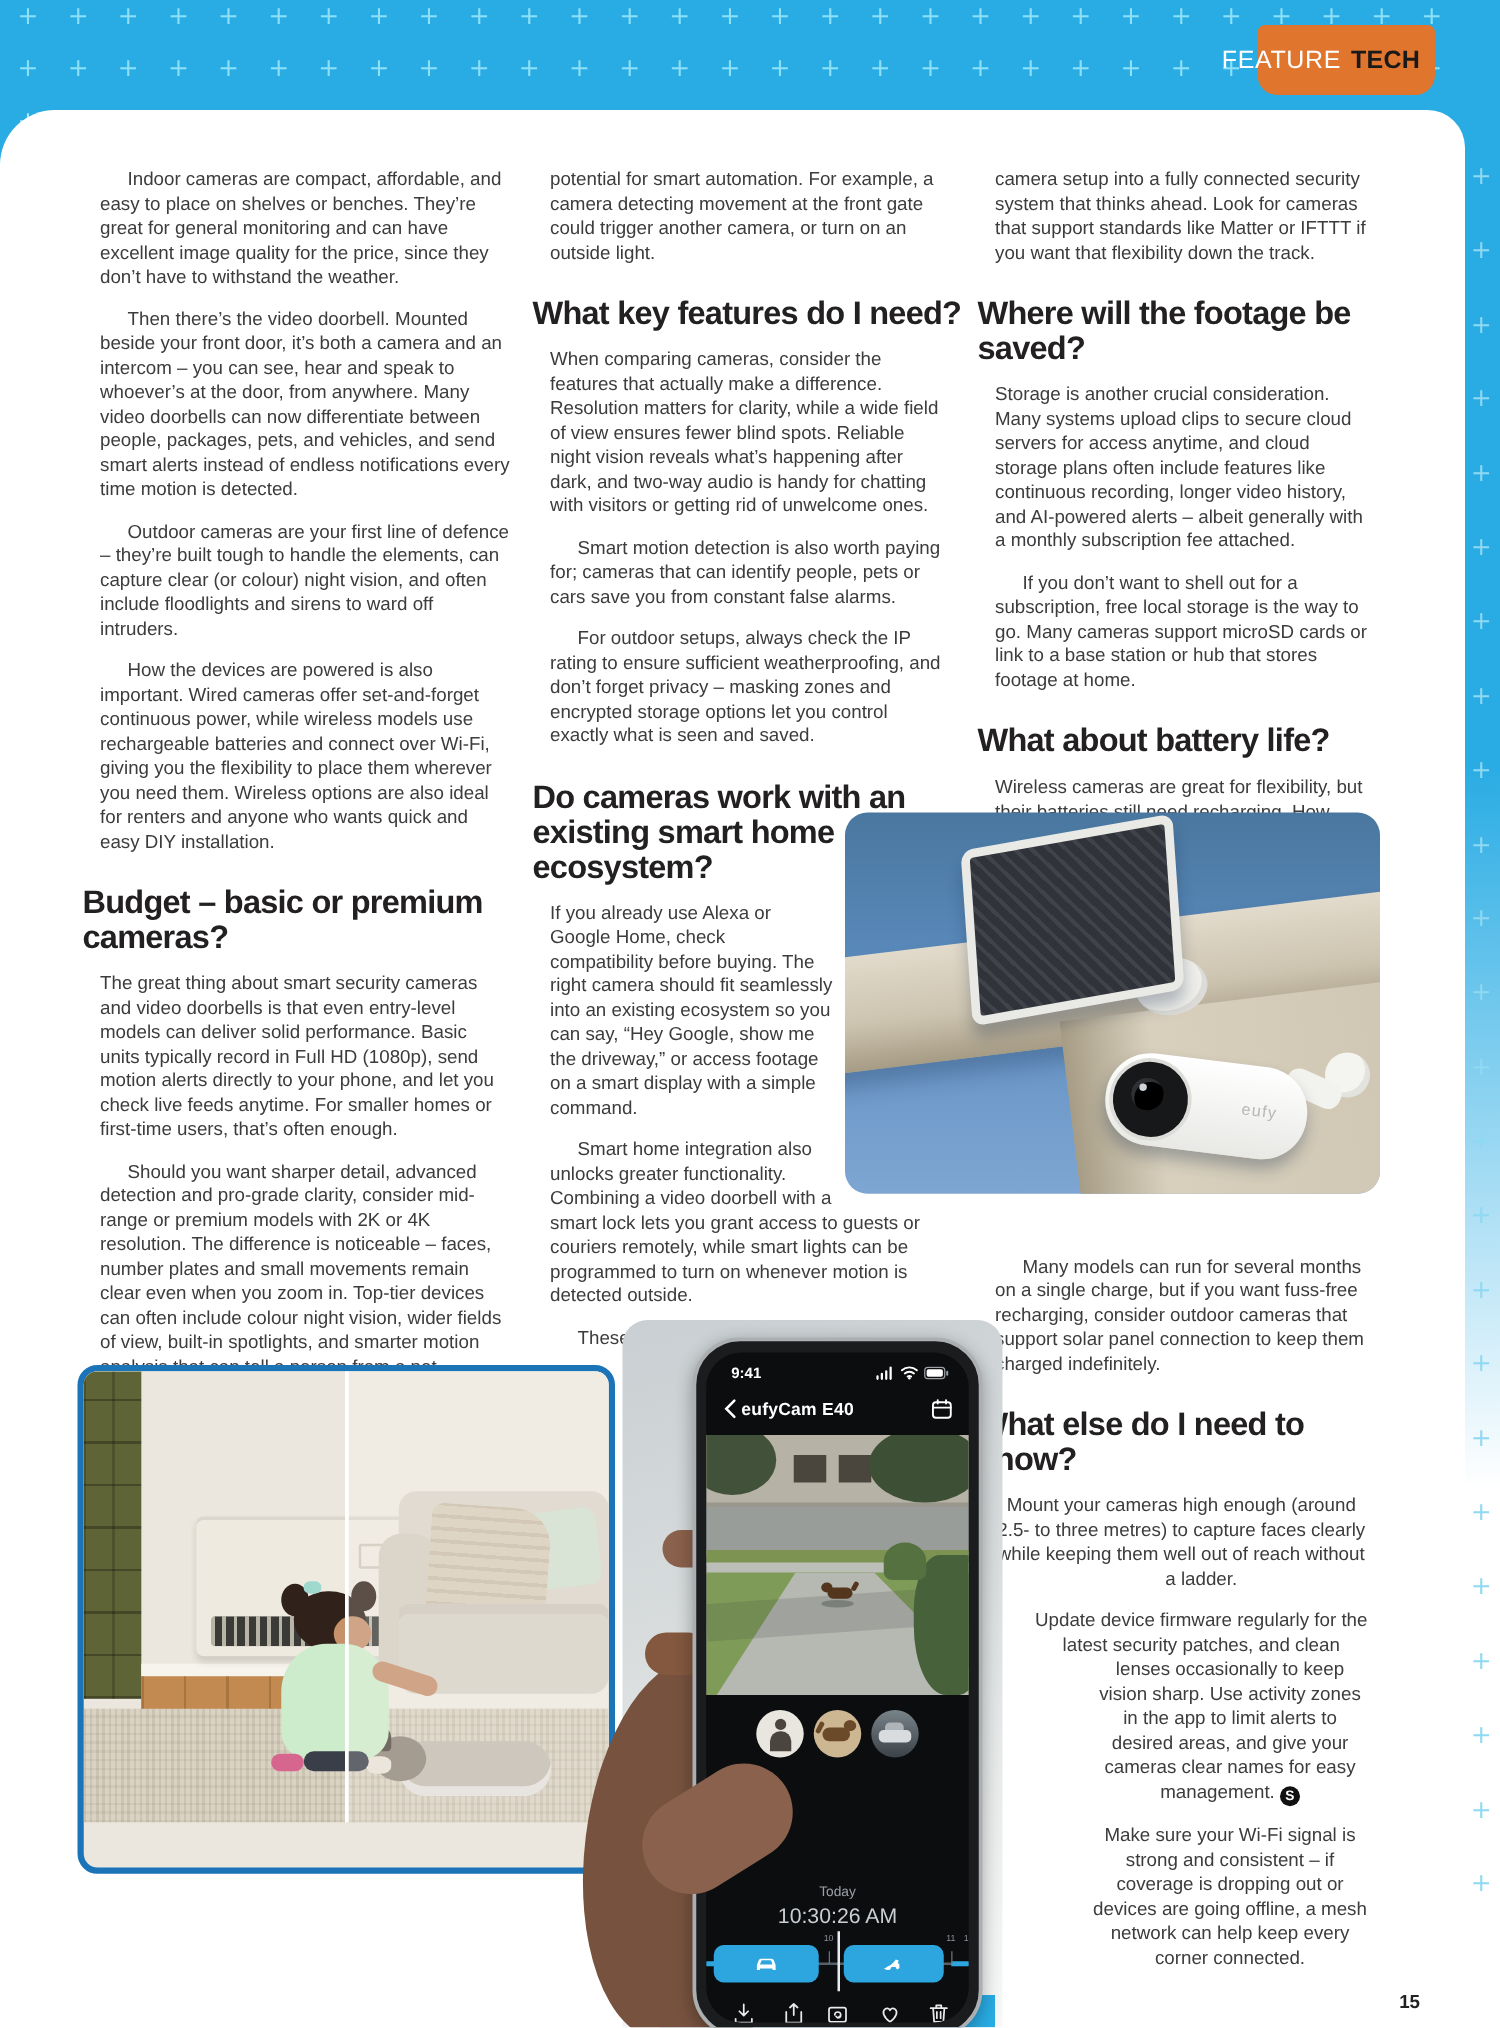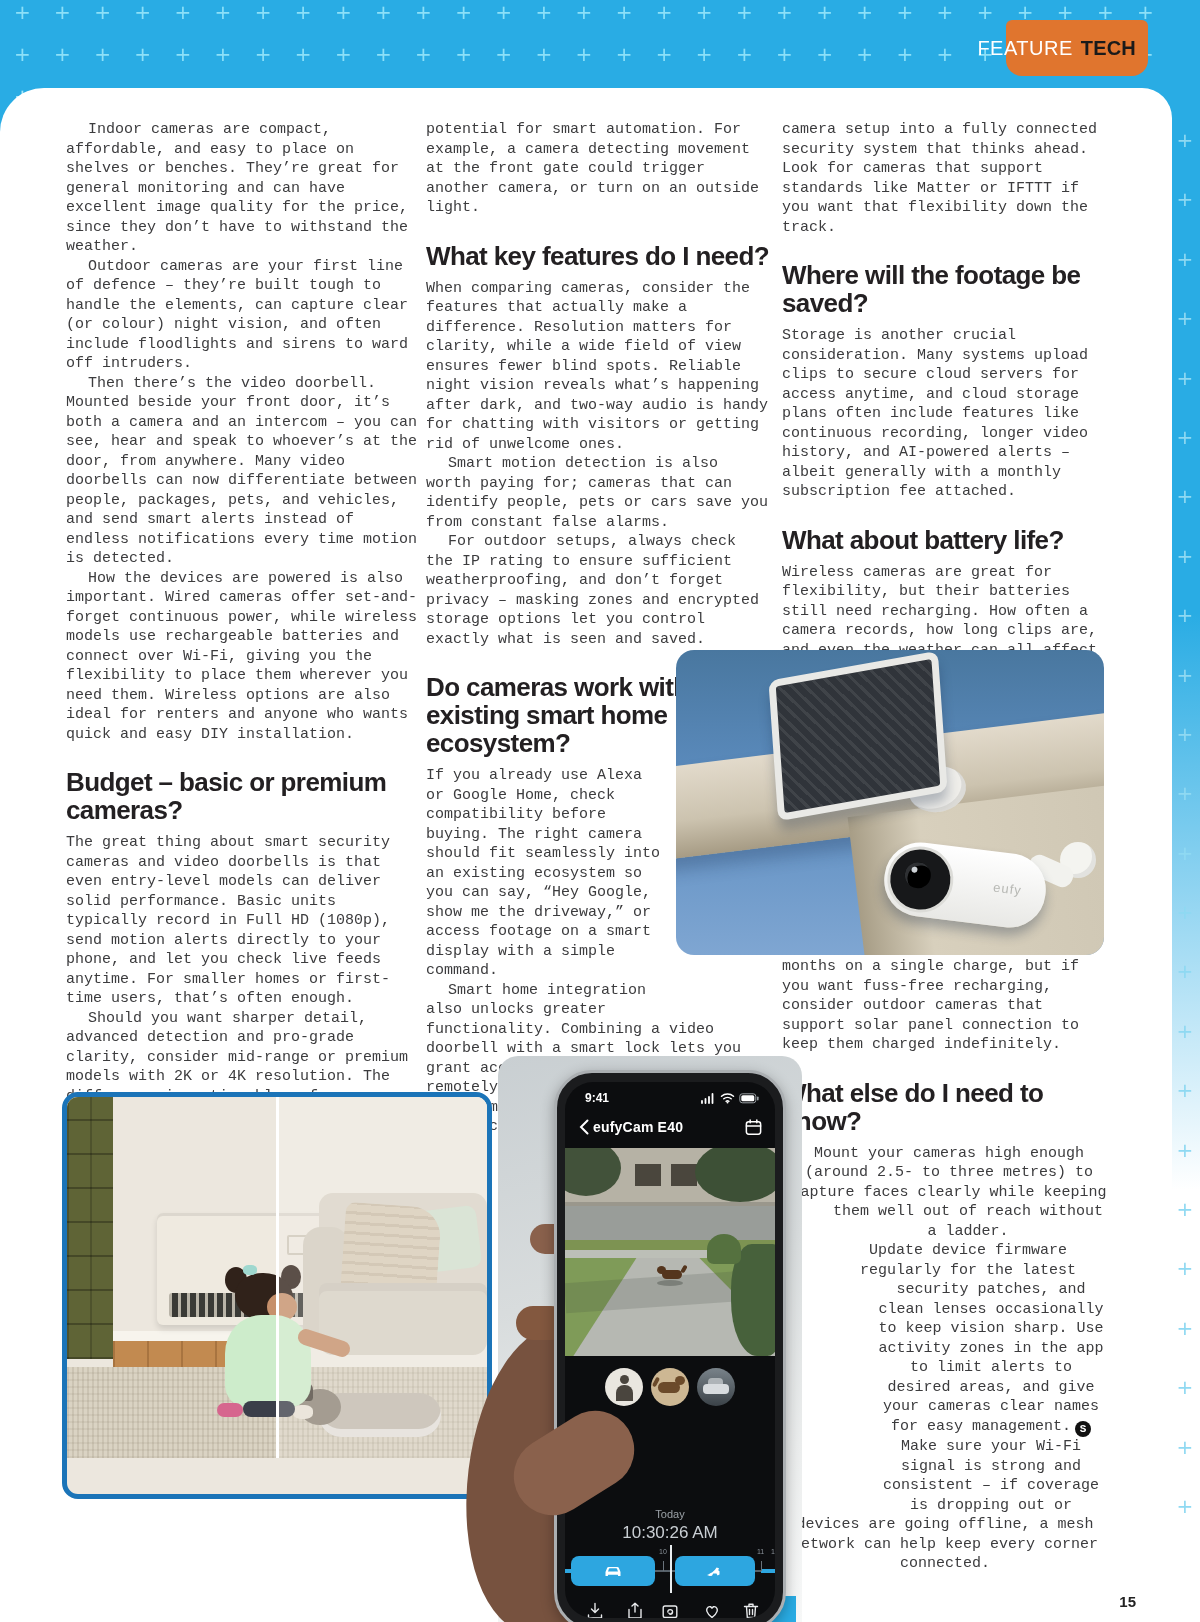--- a/index.html
+++ b/index.html
@@ -21,21 +21,21 @@
         border-radius:44px 30px 0 0;z-index:1;}
 
   .feature-tab{position:absolute;left:1006px;top:20px;width:142px;height:56px;background:#e0752e;
         border-radius:6px 6px 16px 16px;z-index:2;display:flex;align-items:center;justify-content:flex-end;
         padding-right:12px;box-sizing:border-box;}
   .feature-tab .f1{color:#ffffff;font-size:20px;font-weight:400;letter-spacing:.5px;}
   .feature-tab .f2{color:#1a1a1a;font-size:20px;font-weight:bold;letter-spacing:.2px;margin-left:8px;}
 
   
   .col{position:absolute;top:120px;color:#3c3c3e;font-size:15px;line-height:19.5px;z-index:2;}
-  .col p{margin:0;font-family:Liberation Mono, monospace;}
+  .col p{margin:14px;}
   .ind{text-indent:22px;}
   .h{margin:24px 0 9px;font-size:26px;line-height:28px;font-weight:bold;color:#232022;letter-spacing:-0.6px;}
   #col1{left:66px;width:356px;}
   #col2{left:426px;width:344px;}
   #col3{left:782px;width:326px;}
   .sp2{float:right;width:104px;height:236px;}
   .sp3{height:258px;}
   .wrap3{text-align:center;}
   .wrap3 .f1f{float:left;clear:left;width:8px;height:62px;}
   .wrap3 .f2f{float:left;clear:left;width:46px;height:78px;}
@@ -319,22 +319,22 @@
       <span>+</span>
     </div>
 
   <div class="feature-tab">
     <span class="f1">FEATURE</span>
     <span class="f2">TECH</span>
   </div>
 
   <div class="col" id="col1">
     <p class="ind">Indoor cameras are compact, affordable, and easy to place on shelves or benches. They’re great for general monitoring and can have excellent image quality for the price, since they don’t have to withstand the weather.</p>
+    <p class="ind">Then there’s the video doorbell. Mounted beside your front door, it’s both a camera and an intercom – you can see, hear and speak to whoever’s at the door, from anywhere. Many video doorbells can now differentiate between people, packages, pets, and vehicles, and send smart alerts instead of endless notifications every time motion is detected.</p>
     <p class="ind">Outdoor cameras are your first line of defence – they’re built tough to handle the elements, can capture clear (or colour) night vision, and often include floodlights and sirens to ward off intruders.</p>
-    <p class="ind">Then there’s the video doorbell. Mounted beside your front door, it’s both a camera and an intercom – you can see, hear and speak to whoever’s at the door, from anywhere. Many video doorbells can now differentiate between people, packages, pets, and vehicles, and send smart alerts instead of endless notifications every time motion is detected.</p>
     <p class="ind">How the devices are powered is also important. Wired cameras offer set-and-forget continuous power, while wireless models use rechargeable batteries and connect over Wi-Fi, giving you the flexibility to place them wherever you need them. Wireless options are also ideal for renters and anyone who wants quick and easy DIY installation.</p>
     <h2 class="h">Budget – basic or premium cameras?</h2>
     <p>The great thing about smart security cameras and video doorbells is that even entry-level models can deliver solid performance. Basic units typically record in Full HD (1080p), send motion alerts directly to your phone, and let you check live feeds anytime. For smaller homes or first-time users, that’s often enough.</p>
     <p class="ind">Should you want sharper detail, advanced detection and pro-grade clarity, consider mid-range or premium models with 2K or 4K resolution. The difference is noticeable – faces, number plates and small movements remain clear even when you zoom in. Top-tier devices can often include colour night vision, wider fields of view, built-in spotlights, and smarter motion analysis that can tell a person from a pet.</p>
     <p class="ind">Larger homes might benefit from a multi-camera system – the more cameras, the greater the coverage, fewer blind spots, and the</p>
   </div>
 
   <div class="col" id="col2">
     <p>potential for smart automation. For example, a camera detecting movement at the front gate could trigger another camera, or turn on an outside light.</p>
     <h2 class="h">What key features do I need?</h2>
@@ -347,20 +347,21 @@
       <p>If you already use Alexa or Google Home, check compatibility before buying. The right camera should fit seamlessly into an existing ecosystem so you can say, “Hey Google, show me the driveway,” or access footage on a smart display with a simple command.</p>
       <p class="ind">Smart home integration also unlocks greater functionality. Combining a video doorbell with a smart lock lets you grant access to guests or couriers remotely, while smart lights can be programmed to turn on whenever motion is detected outside.</p>
       <p class="ind">These simple automations can turn a basic</p>
     </div>
   </div>
 
   <div class="col" id="col3">
     <p>camera setup into a fully connected security system that thinks ahead. Look for cameras that support standards like Matter or IFTTT if you want that flexibility down the track.</p>
     <h2 class="h">Where will the footage be saved?</h2>
     <p>Storage is another crucial consideration. Many systems upload clips to secure cloud servers for access anytime, and cloud storage plans often include features like continuous recording, longer video history, and AI-powered alerts – albeit generally with a monthly subscription fee attached.</p>
+    <p class="ind">If you don’t want to shell out for a subscription, free local storage is the way to go. Many cameras support microSD cards or link to a base station or hub that stores footage at home.</p>
     <h2 class="h">What about battery life?</h2>
     <p>Wireless cameras are great for flexibility, but their batteries still need recharging. How often a camera records, how long clips are, and even the weather can all affect battery life.</p>
     <div class="sp3"></div>
     <p class="ind">Many models can run for several months on a single charge, but if you want fuss-free recharging, consider outdoor cameras that support solar panel connection to keep them charged indefinitely.</p>
     <h2 class="h">What else do I need to know?</h2>
     <div class="wrap3">
       <div class="f1f"></div>
       <div class="f2f"></div>
       <div class="f3f"></div>
       <p>Mount your cameras high enough (around 2.5- to three metres) to capture faces clearly while keeping them well out of reach without a ladder.</p>

